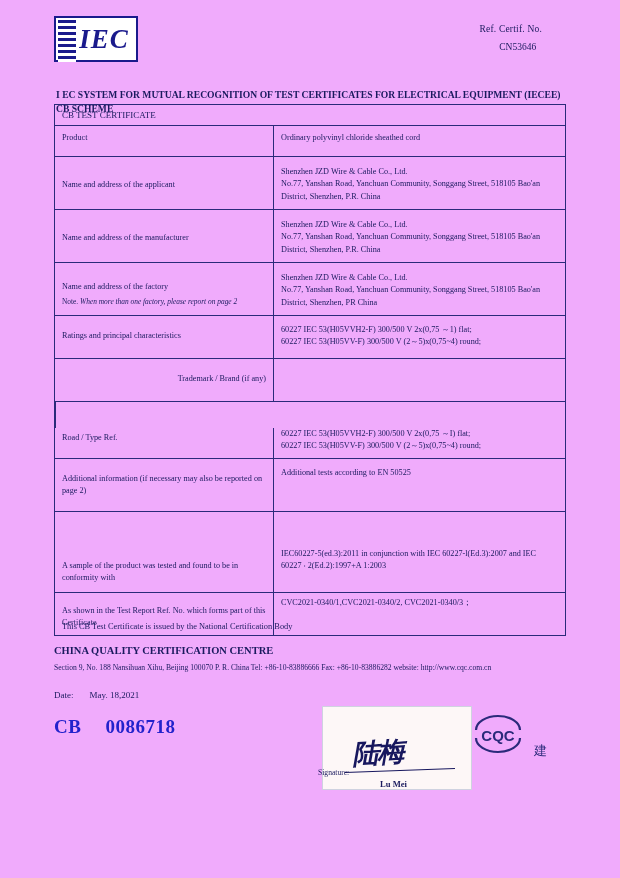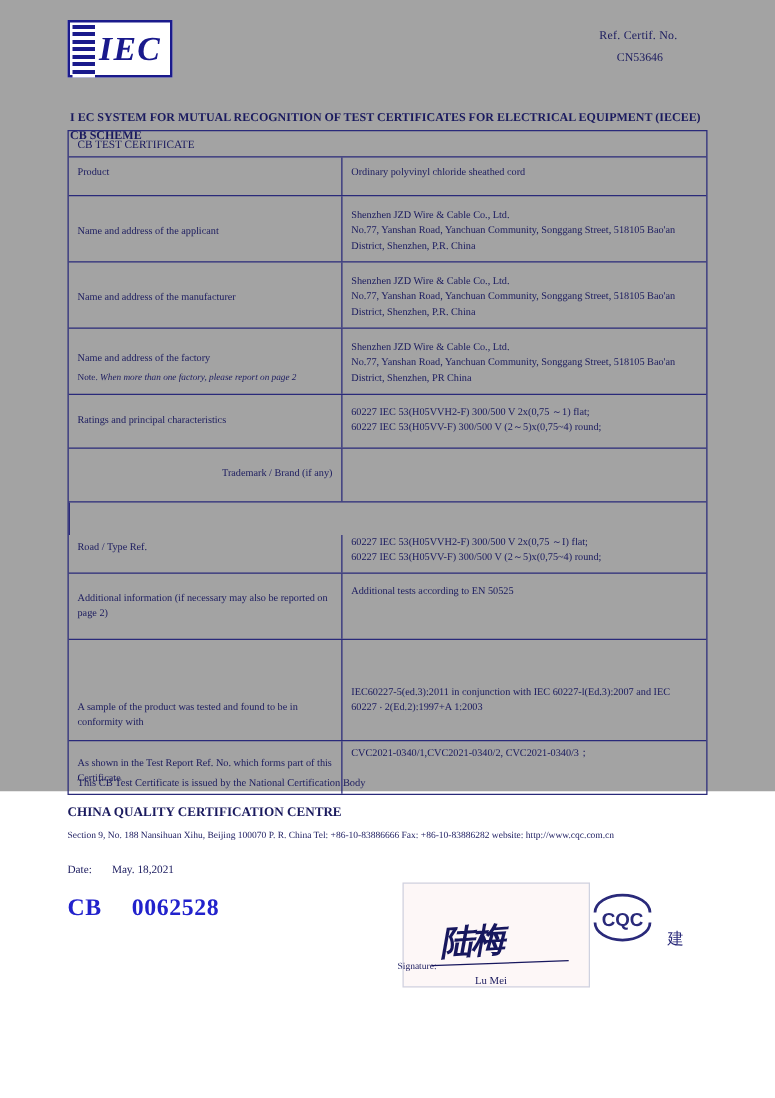--- a/index.html
+++ b/index.html
@@ -12,22 +12,22 @@
     height: 878px;
     font-family: "Liberation Serif", serif;
     color: #1a1a5e;
     position: relative;
     overflow: hidden;
   }
   .page {
     position: absolute;
     left: 0; top: 0;
     width: 620px;
-    height: 633px;
-    background: #a3a3a3;
+    height: 878px;
+    background: #f0abfc;
   }
 
   
   .header {
     position: absolute;
     left: 54px;
     top: 16px;
     width: 512px;
     height: 56px;
   }
@@ -61,21 +61,21 @@
     font-style: italic;
     font-size: 27px;
     color: #1a1a8c;
     letter-spacing: 1px;
     margin-left: 16px;
   }
   .ref-block {
     position: absolute;
     right: 24px;
     top: 4px;
-    text-align: left;
+    text-align: center;
     font-size: 9.5px;
     line-height: 1.9;
     color: #1a1a5e;
   }
   .ref-block .ref-label { letter-spacing: .2px; }
   .ref-block .ref-value { padding-left: 14px; }
 
   
   .scheme-title {
     position: absolute;
@@ -222,21 +222,21 @@
     position: absolute;
     left: 318px;
     top: 768px;
     font-size: 7.6px;
   }
   .sig-name {
     position: absolute;
     left: 380px;
     top: 779px;
     font-size: 8.6px;
-    font-weight: normal;
+    font-weight: bold;
   }
 
   
   .cqc-logo {
     position: absolute;
     left: 472px;
     top: 714px;
     width: 52px;
     height: 40px;
   }
@@ -342,21 +342,21 @@
   <div class="issued-line">This CB Test Certificate is issued by the National Certification Body</div>
 
   <div class="ncb-name">CHINA QUALITY CERTIFICATION CENTRE</div>
   <div class="ncb-addr">Section 9, No. 188 Nansihuan Xihu, Beijing 100070 P. R. China Tel: +86-10-83886666 Fax: +86-10-83886282 website: http://www.cqc.com.cn</div>
 
   <div class="date-line">
     <span>Date:</span><span class="date-val">May. 18,2021</span>
   </div>
 
   <div class="cb-number">
-    <span class="cb-lbl">CB</span><span>0062528</span>
+    <span class="cb-lbl">CB</span><span>0086718</span>
   </div>
 
   <div class="sig-box"></div>
   <div class="sig-script">陆梅</div>
   <div class="sig-underline"></div>
   <div class="sig-label">Signature:</div>
   <div class="sig-name">Lu Mei</div>
 
   <div class="cqc-logo">
     <svg width="52" height="40" viewBox="0 0 52 40">

